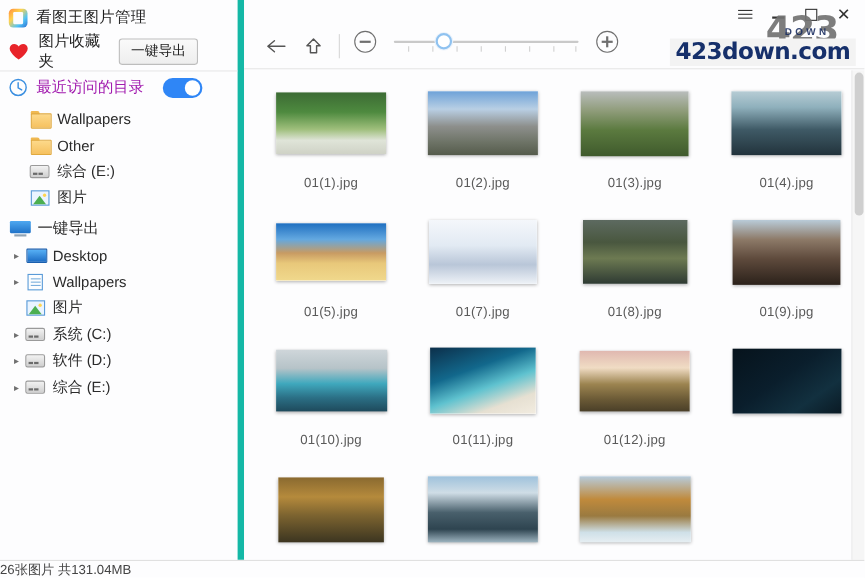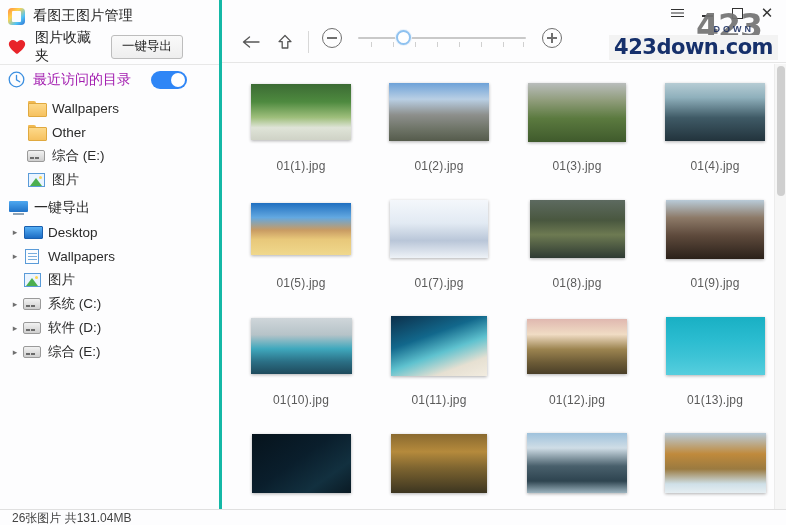--- a/index.html
+++ b/index.html
@@ -7,21 +7,21 @@
     width: 786px; height: 525px;
     font-family: "Liberation Sans", "DejaVu Sans", sans-serif;
     background: #ffffff;
     overflow: hidden;
   }
   #app { position: relative; width: 786px; height: 525px; background: #fcfcfd; }
 
   
   .sidebar {
     position: absolute; left: 0; top: 0; width: 222px; height: 509px;
-    background: #fdfdfe; border-right: 3px solid #14b8a6;
+    background: #fdfdfe; border-right: 6px solid #14b8a6;
     overflow: hidden;
   }
   .app-title-row {
     display: flex; align-items: center; gap: 8px;
     height: 28px; padding: 0 0 0 8px; margin-top: 2px;
   }
   .app-logo {
     width: 17px; height: 17px; border-radius: 4px; flex: none;
     background: linear-gradient(135deg,#ff8a3d 0%, #ffd34d 35%, #4fc3f7 70%, #2f6fd0 100%);
     position: relative; overflow: hidden;
@@ -164,21 +164,21 @@
   .fname { font-size:12px; color:#5a5a5a; margin-top:7px; letter-spacing:.2px; }
 
   
   .vscroll { position:absolute; right:0; top:64px; width:12px; bottom:0; background:#f6f6f6; border-left:1px solid #ececec; }
   .vthumb { position:absolute; left:2px; top:2px; width:8px; height:130px; background:#cfcfcf; border-radius:4px; }
 
   
   .status {
     position:absolute; left:0; bottom:0; width:786px; height:16px;
     background:#fdfdfe; border-top:1px solid #e0e0e0;
-    font-size:12px; color:#444; padding-left:12px; line-height:16px; white-space:nowrap; overflow:hidden;
+    font-size:12px; color:#444; padding-left:0; line-height:16px; white-space:nowrap; overflow:hidden;
   }
 </style>
 </head>
 <body>
 
 <div id="app">
 
   <div class="sidebar">
 
     <div class="app-title-row">
@@ -417,26 +417,20 @@
             <div class="fname">01(11).jpg</div>
           </div>
           <div class="cell">
             <div class="thumbbox">
               <div class="thumb" style="width: 100px; height: 55px; background: linear-gradient(rgb(224, 184, 176) 0%, rgb(240, 220, 196) 28%, rgb(156, 132, 80) 55%, rgb(107, 90, 54) 80%, rgb(74, 63, 40) 100%);"></div>
             </div>
             <div class="fname">01(12).jpg</div>
           </div>
           <div class="cell">
             <div class="thumbbox">
-              <div class="thumb" style="width: 99px; height: 58px; background: linear-gradient(rgb(25, 176, 196) 0%, rgb(43, 188, 208) 40%, rgb(62, 196, 214) 70%, rgb(87, 206, 222) 100%);"></div>
-            </div>
-            <div class="fname">01(13).jpg</div>
-          </div>
-          <div class="cell">
-            <div class="thumbbox">
               <div class="thumb" style="width: 99px; height: 59px; background: linear-gradient(145deg, rgb(6, 19, 28) 0%, rgb(10, 30, 44) 45%, rgb(18, 48, 63) 75%, rgb(10, 26, 36) 100%);"></div>
             </div>
           </div>
           <div class="cell">
             <div class="thumbbox">
               <div class="thumb" style="width: 96px; height: 59px; background: linear-gradient(rgb(138, 106, 48) 0%, rgb(181, 138, 60) 30%, rgb(125, 100, 48) 58%, rgb(60, 53, 32) 100%);"></div>
             </div>
           </div>
           <div class="cell">
             <div class="thumbbox">

